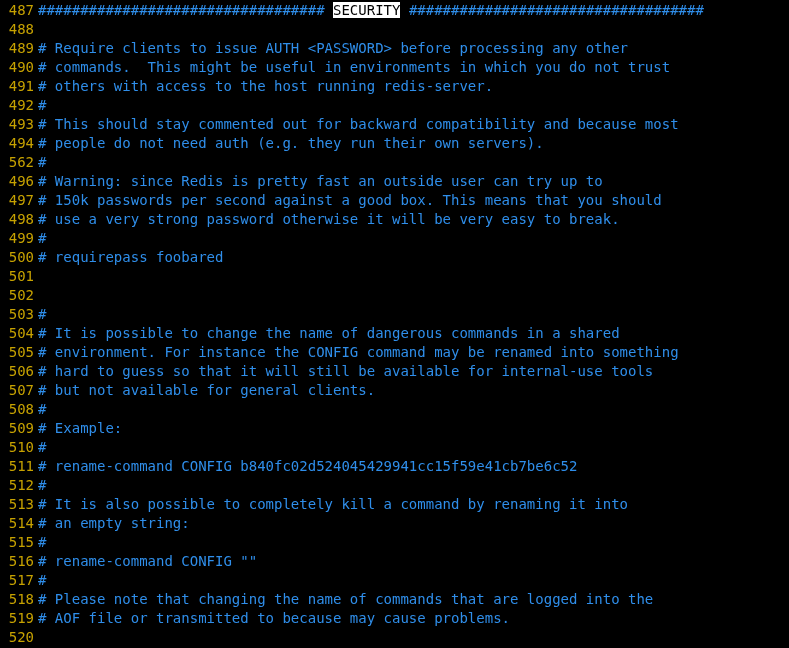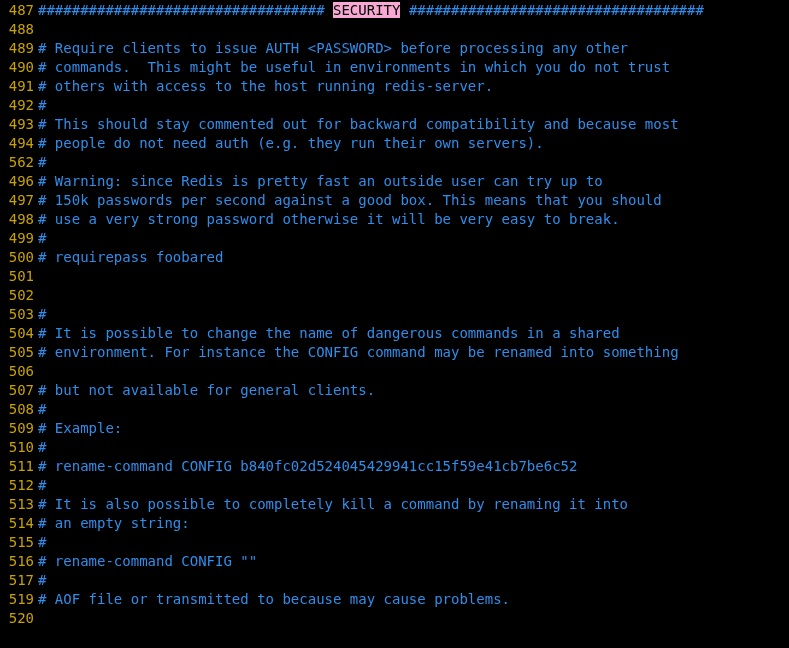--- a/index.html
+++ b/index.html
@@ -26,21 +26,21 @@
     width: 34px;
     text-align: right;
     padding-right: 4px;
     flex-shrink: 0;
     user-select: none;
   }
   .content {
     color: #2f8eea;
   }
   .highlight {
-    background: #f9a8d4;
+    background: #ffffff;
     color: #000000;
   }
 </style>
 </head>
 <body>
 
 <div class="editor">
 
   <div class="line">
     <span class="gutter">487</span>
@@ -57,27 +57,28 @@
   <div class="line"><span class="gutter">496</span><span class="content"># Warning: since Redis is pretty fast an outside user can try up to</span></div>
   <div class="line"><span class="gutter">497</span><span class="content"># 150k passwords per second against a good box. This means that you should</span></div>
   <div class="line"><span class="gutter">498</span><span class="content"># use a very strong password otherwise it will be very easy to break.</span></div>
   <div class="line"><span class="gutter">499</span><span class="content">#</span></div>
   <div class="line"><span class="gutter">500</span><span class="content"># requirepass foobared</span></div>
   <div class="line"><span class="gutter">501</span><span class="content"></span></div>
   <div class="line"><span class="gutter">502</span></div>
   <div class="line"><span class="gutter">503</span><span class="content">#</span></div>
   <div class="line"><span class="gutter">504</span><span class="content"># It is possible to change the name of dangerous commands in a shared</span></div>
   <div class="line"><span class="gutter">505</span><span class="content"># environment. For instance the CONFIG command may be renamed into something</span></div>
-  <div class="line"><span class="gutter">506</span></div>
+  <div class="line"><span class="gutter">506</span><span class="content"># hard to guess so that it will still be available for internal-use tools</span></div>
   <div class="line"><span class="gutter">507</span><span class="content"># but not available for general clients.</span></div>
   <div class="line"><span class="gutter">508</span><span class="content">#</span></div>
   <div class="line"><span class="gutter">509</span><span class="content"># Example:</span></div>
   <div class="line"><span class="gutter">510</span><span class="content">#</span></div>
   <div class="line"><span class="gutter">511</span><span class="content"># rename-command CONFIG b840fc02d524045429941cc15f59e41cb7be6c52</span></div>
   <div class="line"><span class="gutter">512</span><span class="content">#</span></div>
   <div class="line"><span class="gutter">513</span><span class="content"># It is also possible to completely kill a command by renaming it into</span></div>
   <div class="line"><span class="gutter">514</span><span class="content"># an empty string:</span></div>
   <div class="line"><span class="gutter">515</span><span class="content">#</span></div>
   <div class="line"><span class="gutter">516</span><span class="content"># rename-command CONFIG ""</span></div>
   <div class="line"><span class="gutter">517</span><span class="content">#</span></div>
+  <div class="line"><span class="gutter">518</span><span class="content"># Please note that changing the name of commands that are logged into the</span></div>
   <div class="line"><span class="gutter">519</span><span class="content"># AOF file or transmitted to because may cause problems.</span></div>
   <div class="line"><span class="gutter">520</span><span class="content"></span></div>
 </div>
 
 </body></html>

